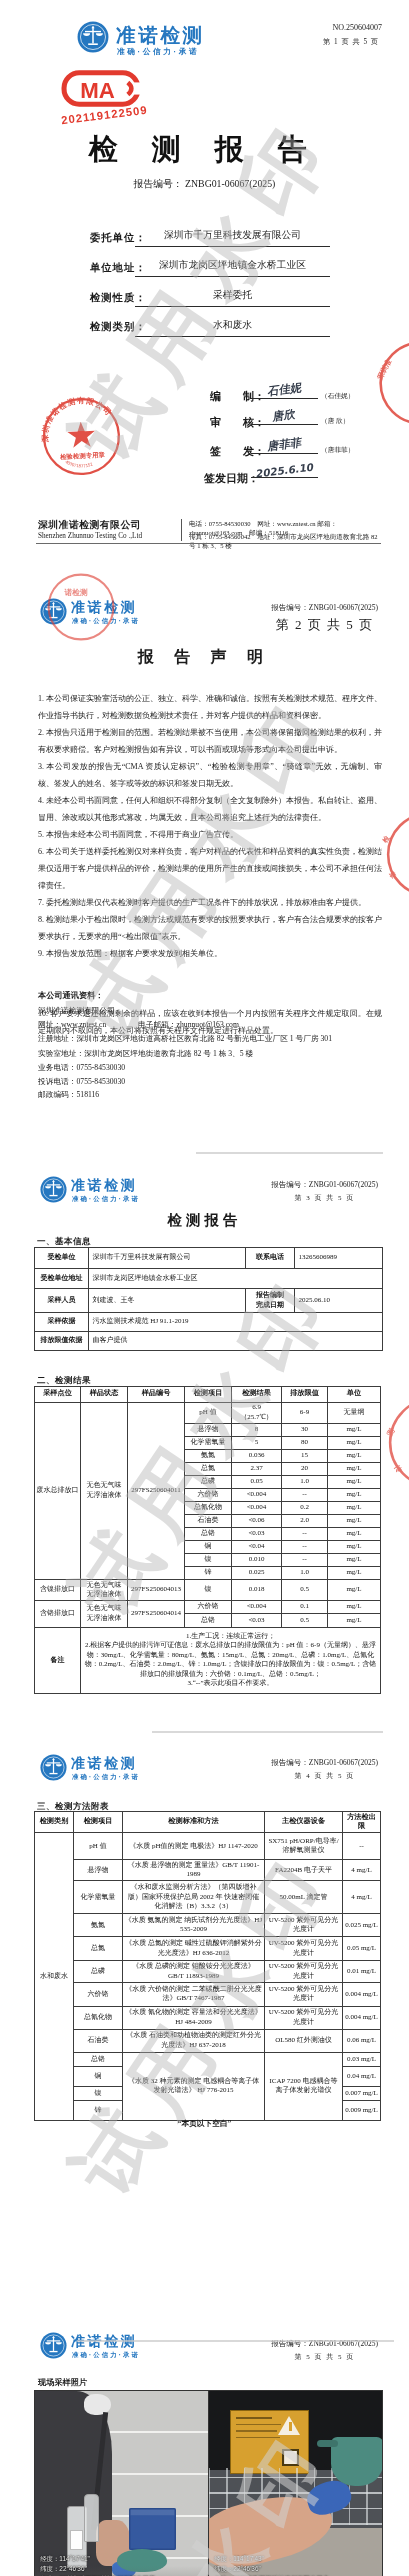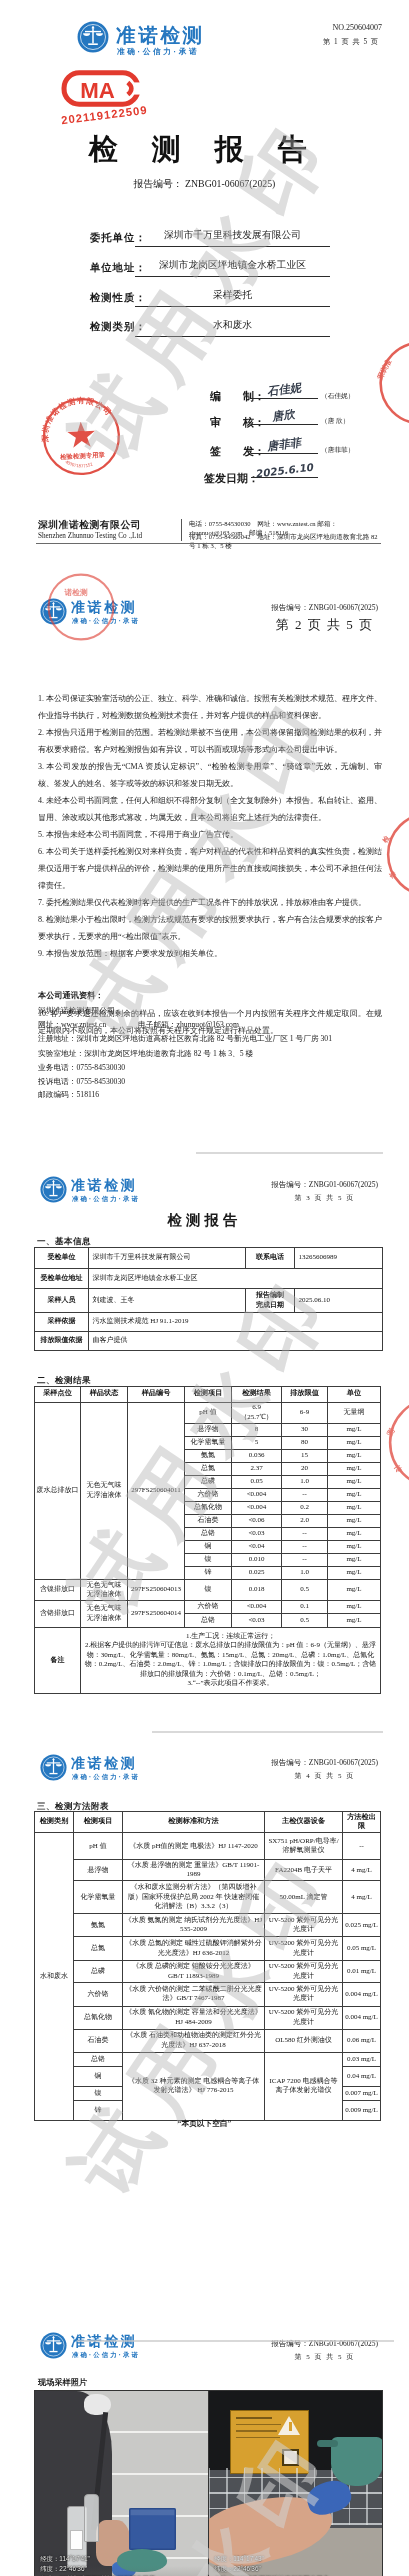--- a/index.html
+++ b/index.html
@@ -138,20 +138,21 @@
           <rect x="21" y="42" width="18" height="3" fill="#fff"></rect>
       </svg>
     </div>
     <div class="abs brand-cn" style="left:71px;top:20.6px;font-size:14px;">准诺检测</div>
     <div class="abs brand-tag" style="left:72px;top:39px;font-size:6.4px;letter-spacing:2.1px;">准确·公信力·承诺</div>
     <div class="hdr-right" style="right:31px;top:25px;">
       <div style="font-size:7.5px;"><span>报告编号：</span><span>ZNBG01-06067(2025)</span></div>
       <div class="pgind" style="font-size:13px;">第 2 页 共 5 页</div>
     </div>
 
+    <div class="abs" style="left:0;top:69px;width:409px;text-align:center;font-size:16px;font-weight:900;letter-spacing:8.2px;">报 告 声 明</div>
 
     <p class="stmt" style="top:112px;">1. 本公司保证实验室活动的公正、独立、科学、准确和诚信。按照有关检测技术规范、程序文件、作业指导书执行，对检测数据负检测技术责任，并对客户提供的样品和资料保密。</p>
     <p class="stmt" style="top:146px;">2. 本报告只适用于检测目的范围。若检测结果被不当使用，本公司将保留撤回检测结果的权利，并有权要求赔偿。客户对检测报告如有异议，可以书面或现场等形式向本公司提出申诉。</p>
     <p class="stmt" style="top:180px;">3. 本公司发放的报告无“CMA 资质认定标识”、“检验检测专用章”、“骑缝章”无效，无编制、审核、签发人的姓名、签字或等效的标识和签发日期无效。</p>
     <p class="stmt" style="top:214px;">4. 未经本公司书面同意，任何人和组织不得部分复制（全文复制除外）本报告。私自转让、盗用、冒用、涂改或以其他形式篡改，均属无效，且本公司将追究上述行为的法律责任。</p>
     <p class="stmt" style="top:248px;">5. 本报告未经本公司书面同意，不得用于商业广告宣传。</p>
     <p class="stmt" style="top:265px;">6. 本公司关于送样委托检测仅对来样负责，客户对样品的代表性和样品资料的真实性负责，检测结果仅适用于客户提供样品的评价，检测结果的使用所产生的直接或间接损失，本公司不承担任何法律责任。</p>
     <p class="stmt" style="top:316px;">7. 委托检测结果仅代表检测时客户提供的生产工况条件下的排放状况，排放标准由客户提供。</p>
     <p class="stmt" style="top:333px;">8. 检测结果小于检出限时，检测方法或规范有要求的按照要求执行，客户有合法合规要求的按客户要求执行，无要求的用“&lt;检出限值”表示。</p>
     <p class="stmt" style="top:367px;">9. 本报告发放范围：根据客户要求发放到相关单位。</p>

